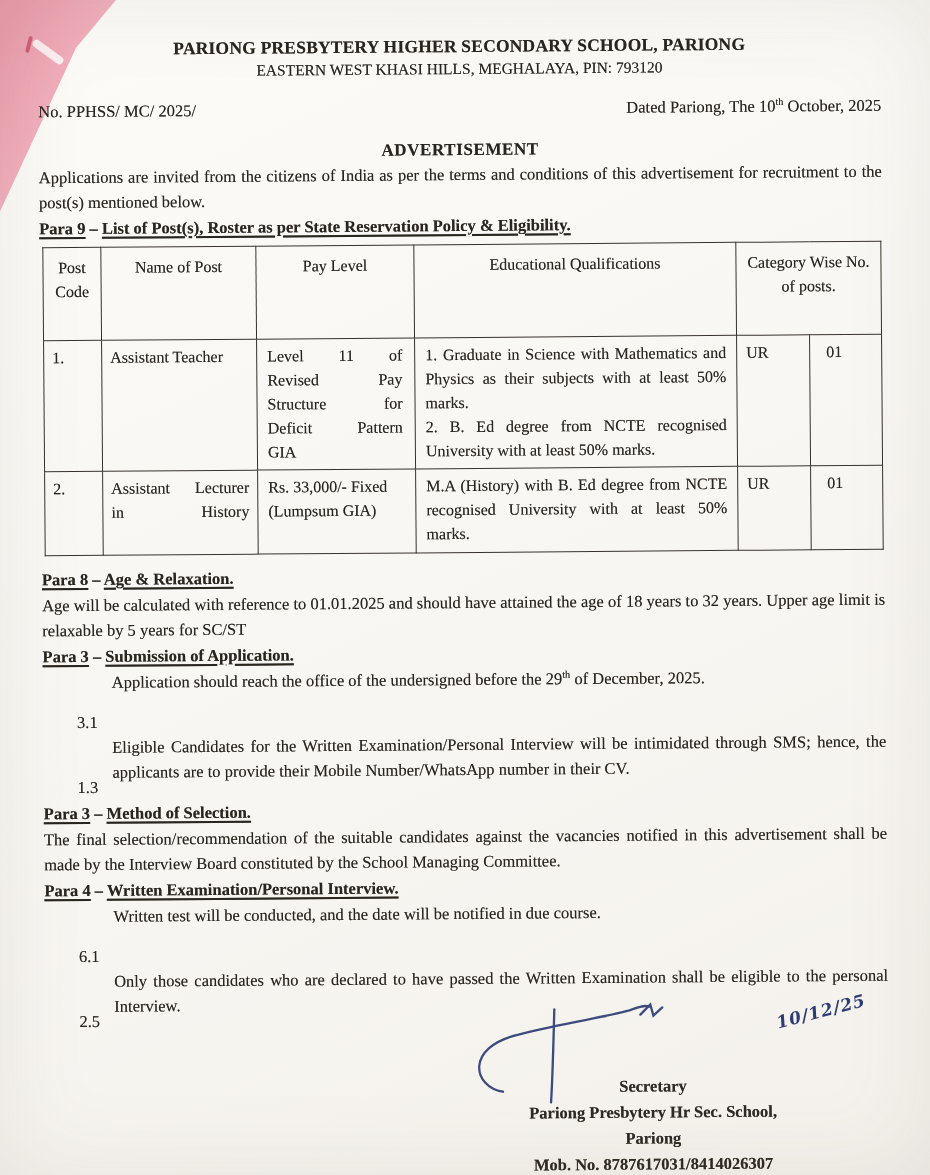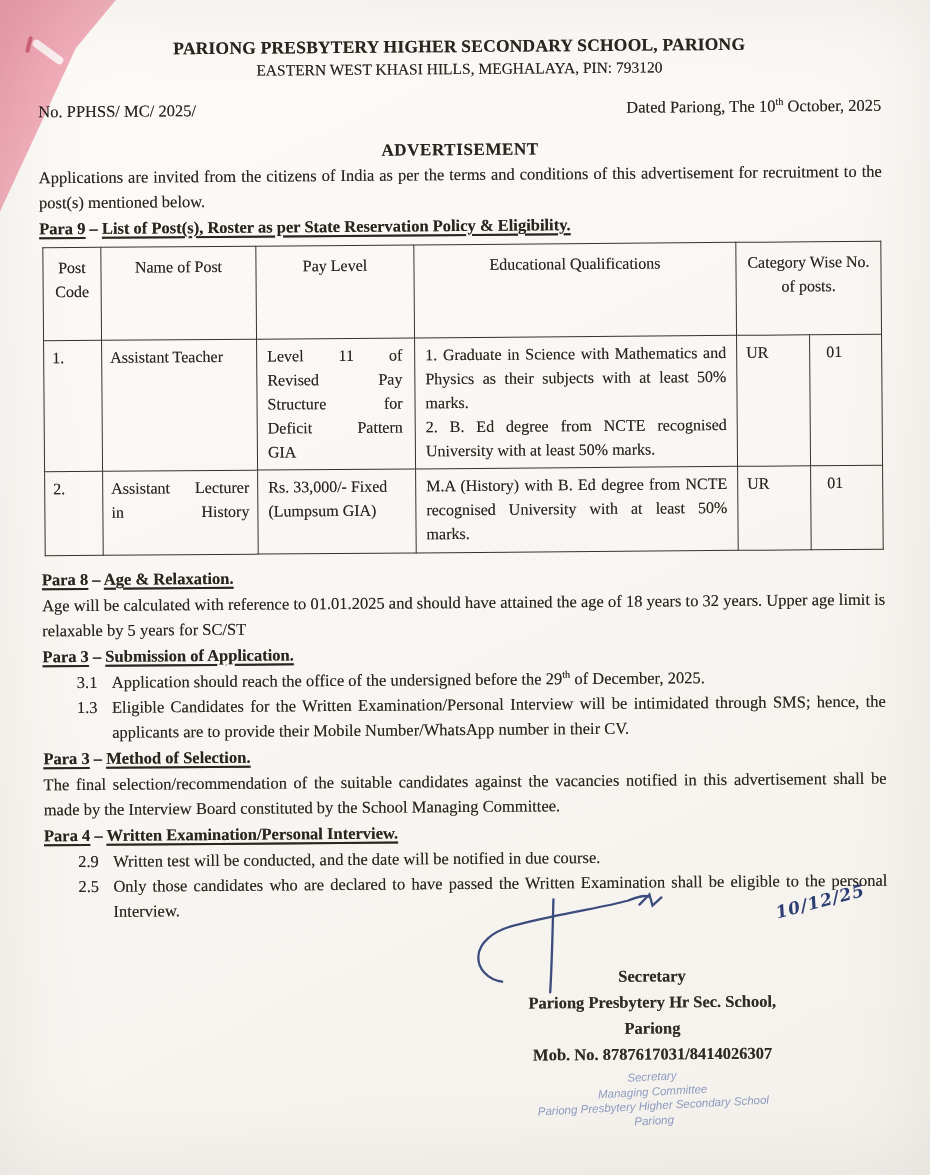--- a/index.html
+++ b/index.html
@@ -39,21 +39,21 @@
   }
   .school-name{ text-align:center; font-weight:bold; font-size:17.5px; letter-spacing:.2px; }
   .address{ text-align:center; font-size:15.5px; margin-top:3px; }
   .ref-row{ display:flex; justify-content:space-between; margin-top:21px; font-size:16.5px; }
   .adv-title{ text-align:center; font-weight:bold; font-size:17px; letter-spacing:.6px; margin-top:21px; }
   .intro{ font-size:16.5px; line-height:25px; text-align:justify; margin-top:2px; }
   .para-head{ font-weight:bold; font-size:16.5px; line-height:27px; }
   .para-head .u{ text-decoration:underline; text-decoration-thickness:1.6px; text-underline-offset:3px; }
   .body-text{ font-size:16.5px; line-height:25px; text-align:justify; }
   .num-item{ display:flex; margin-left:34px; font-size:16.5px; line-height:25px; }
-  .num-item .num{ flex:none; width:35px; }
+  .num-item .num{ flex:none; width:35px;margin-top:40px; }
   .num-item .txt{ flex:1; text-align:justify; }
   sup{ font-size:0.62em; vertical-align:super; line-height:0; }
 
   table{ border-collapse:collapse; table-layout:fixed; width:838px; margin:5px 0 10px 3px; }
   col.c-code{ width:58px; } col.c-name{ width:155px; } col.c-pay{ width:158px; }
   col.c-qual{ width:322px; } col.c-cat{ width:73px; } col.c-num{ width:72px; }
   th,td{
     border:1.7px solid #37322d; font-size:16px; font-weight:normal;
     vertical-align:top; padding:5px 8px; line-height:24px;
   }
@@ -163,21 +163,21 @@
     <div class="num-item">
       <span class="num">1.3</span>
       <span class="txt">Eligible Candidates for the Written Examination/Personal Interview will be intimidated through SMS; hence, the applicants are to provide their Mobile Number/WhatsApp number in their CV.</span>
     </div>
 
     <div class="para-head"><span class="u">Para 3</span><span> – </span><span class="u">Method of Selection.</span></div>
     <div class="body-text">The final selection/recommendation of the suitable candidates against the vacancies notified in this advertisement shall be made by the Interview Board constituted by the School Managing Committee.</div>
 
     <div class="para-head"><span class="u">Para 4</span><span> – </span><span class="u">Written Examination/Personal Interview.</span></div>
     <div class="num-item">
-      <span class="num">2.9</span>
+      <span class="num">6.1</span>
       <span class="txt">Written test will be conducted, and the date will be notified in due course.</span>
     </div>
     <div class="num-item">
       <span class="num">2.5</span>
       <span class="txt">Only those candidates who are declared to have passed the Written Examination shall be eligible to the personal Interview.</span>
     </div>
 
     <div class="sig-block">
       <svg class="sig-art" width="250" height="115" viewBox="0 0 250 115">
         <g fill="none" stroke="#2c3d74" stroke-width="2.3" stroke-linecap="round" opacity="0.92">

